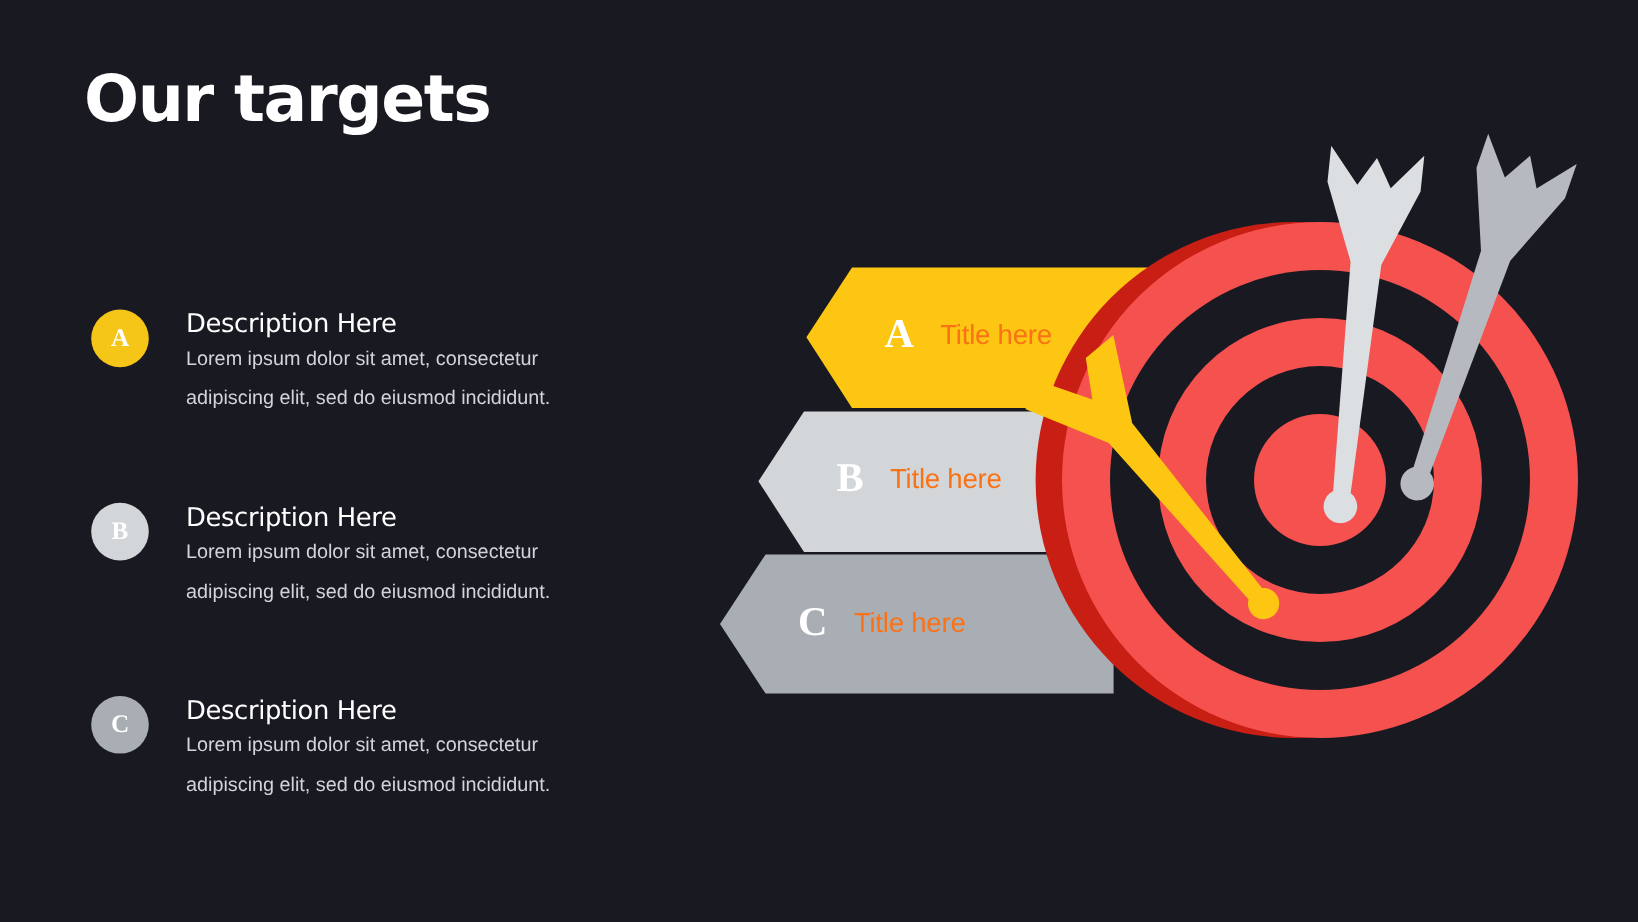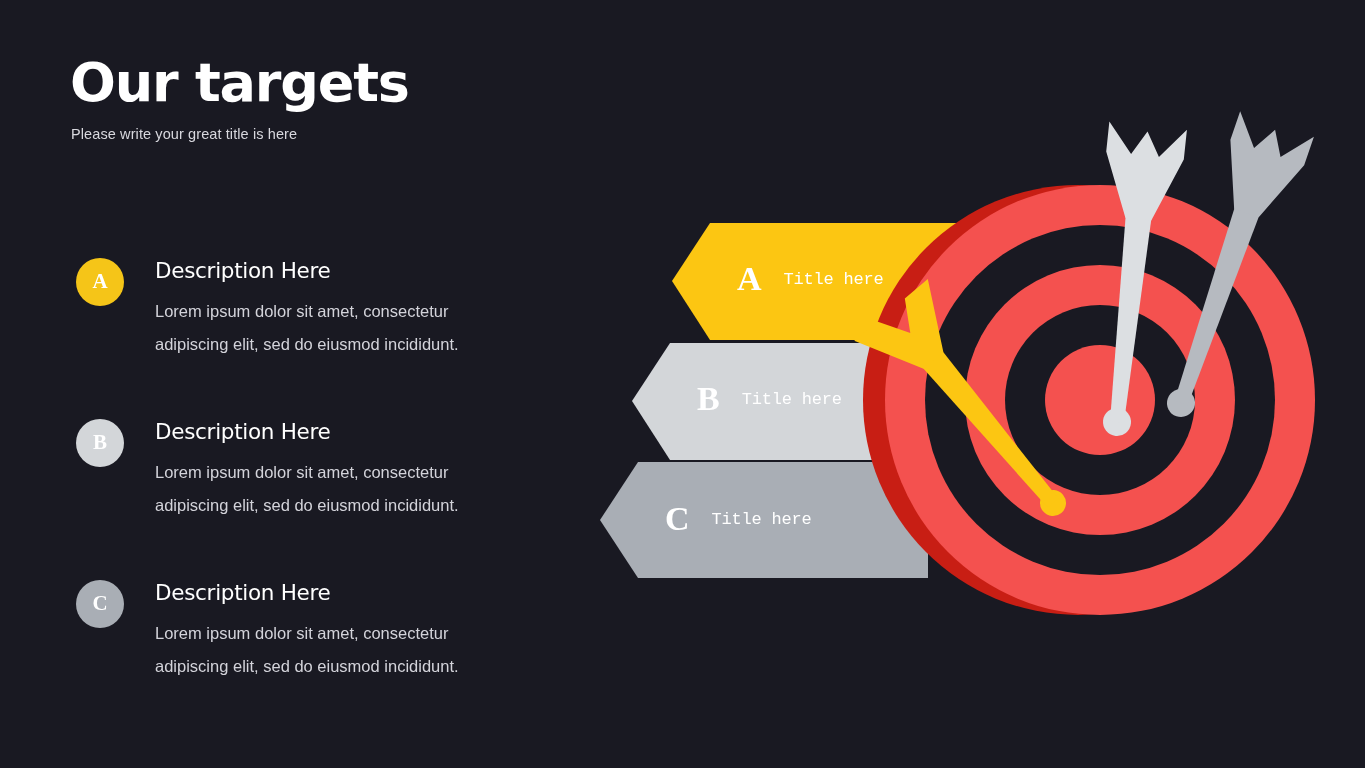--- a/index.html
+++ b/index.html
@@ -62,21 +62,21 @@
     color: #ffffff;
     letter-spacing: -0.3px;
     margin: 12px 0 0 0;
     white-space: nowrap;
   }
   .bullet-text {
     font-family: "Liberation Sans", sans-serif;
     font-size: 16.5px;
     line-height: 1.98;
     color: #d3d3da;
-    margin: 12px 0 0 0;
+    margin: 0 0 0 0;
     max-width: 370px;
   }
 
   
   #graphic { position: absolute; left: 0; top: 0; width: 1365px; height: 768px; }
   #graphic svg { display: block; }
 
   
   .ribbon-label {
     position: absolute;
@@ -85,39 +85,38 @@
     pointer-events: none;
   }
   .ribbon-letter {
     font-family: "Liberation Serif", serif;
     font-weight: bold;
     font-size: 34px;
     color: #ffffff;
     line-height: 1;
   }
   .ribbon-title {
-    font-family: Liberation Mono, monospace;
-    font-size: 17px;
-    color: #ffffff;
+    font-family: Liberation Sans, sans-serif;
+    font-size: 23px;
+    color: #f97316;
     line-height: 1;
     margin-left: 22px;
     letter-spacing: -0.2px;
   }
   #ribbon-label-a { left: 737px; top: 262px; }
   #ribbon-label-b { left: 697px; top: 382px; }
   #ribbon-label-c { left: 665px; top: 502px; }
 </style>
 </head>
 <body>
 
 <div id="slide">
 
   <div id="header">
     <h1 id="page-title">Our targets</h1>
-    <p id="page-subtitle">Please write your great title is here</p>
   </div>
 
   <div id="bullets">
 
     <div class="bullet">
       <div class="badge" style="background:#f5c518;">A</div>
       <div class="bullet-body">
         <div class="bullet-heading">Description Here</div>
         <div class="bullet-text">Lorem ipsum dolor sit amet, consectetur adipiscing elit, sed do eiusmod incididunt.</div>
       </div>

